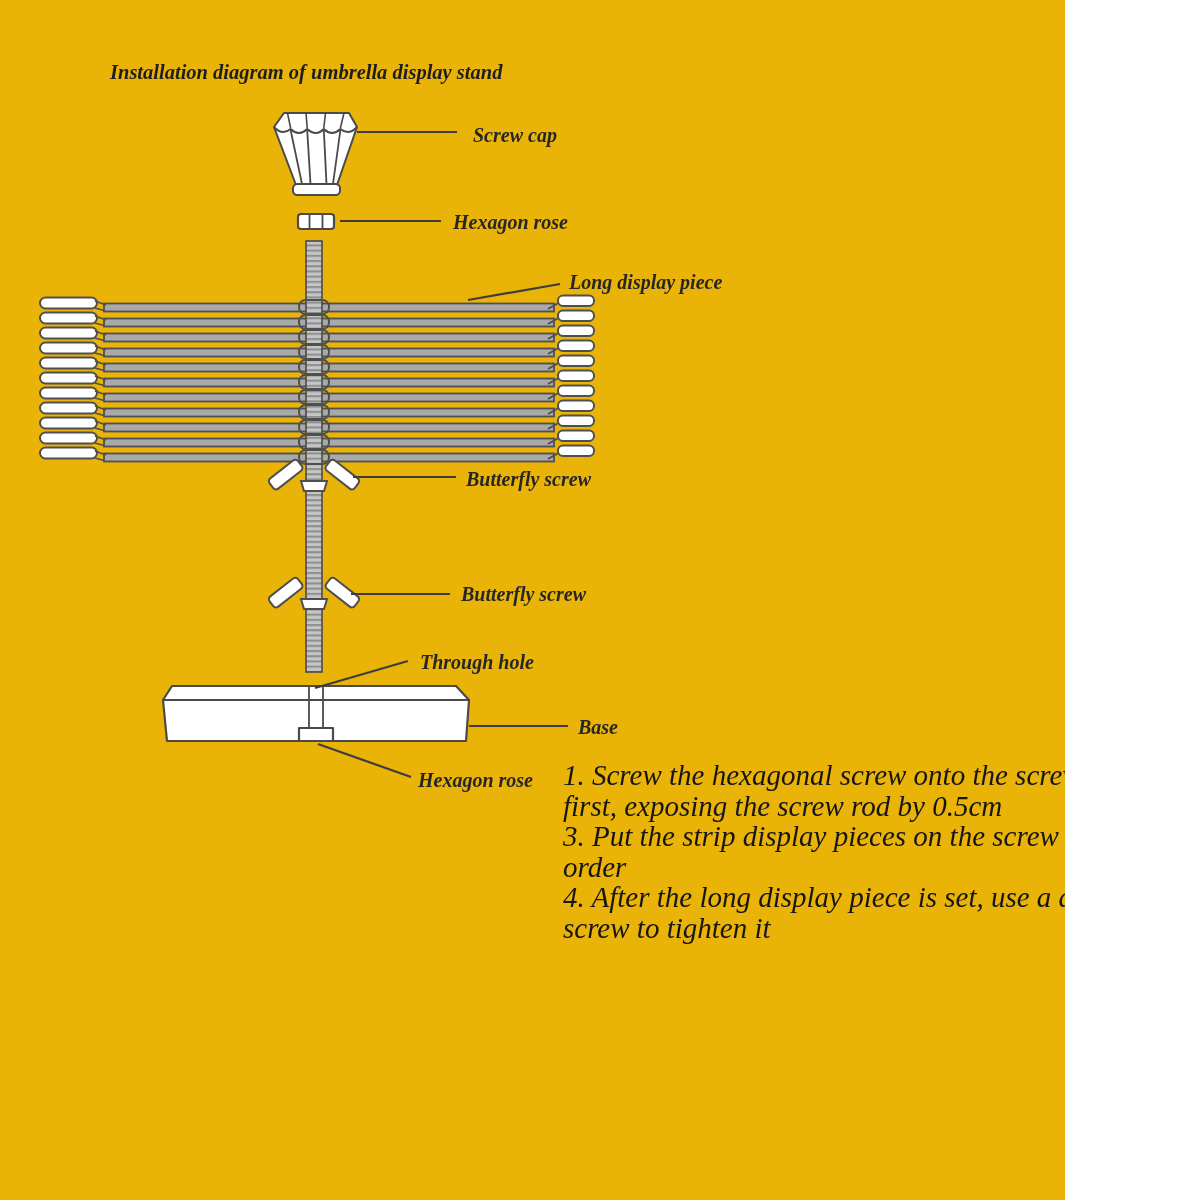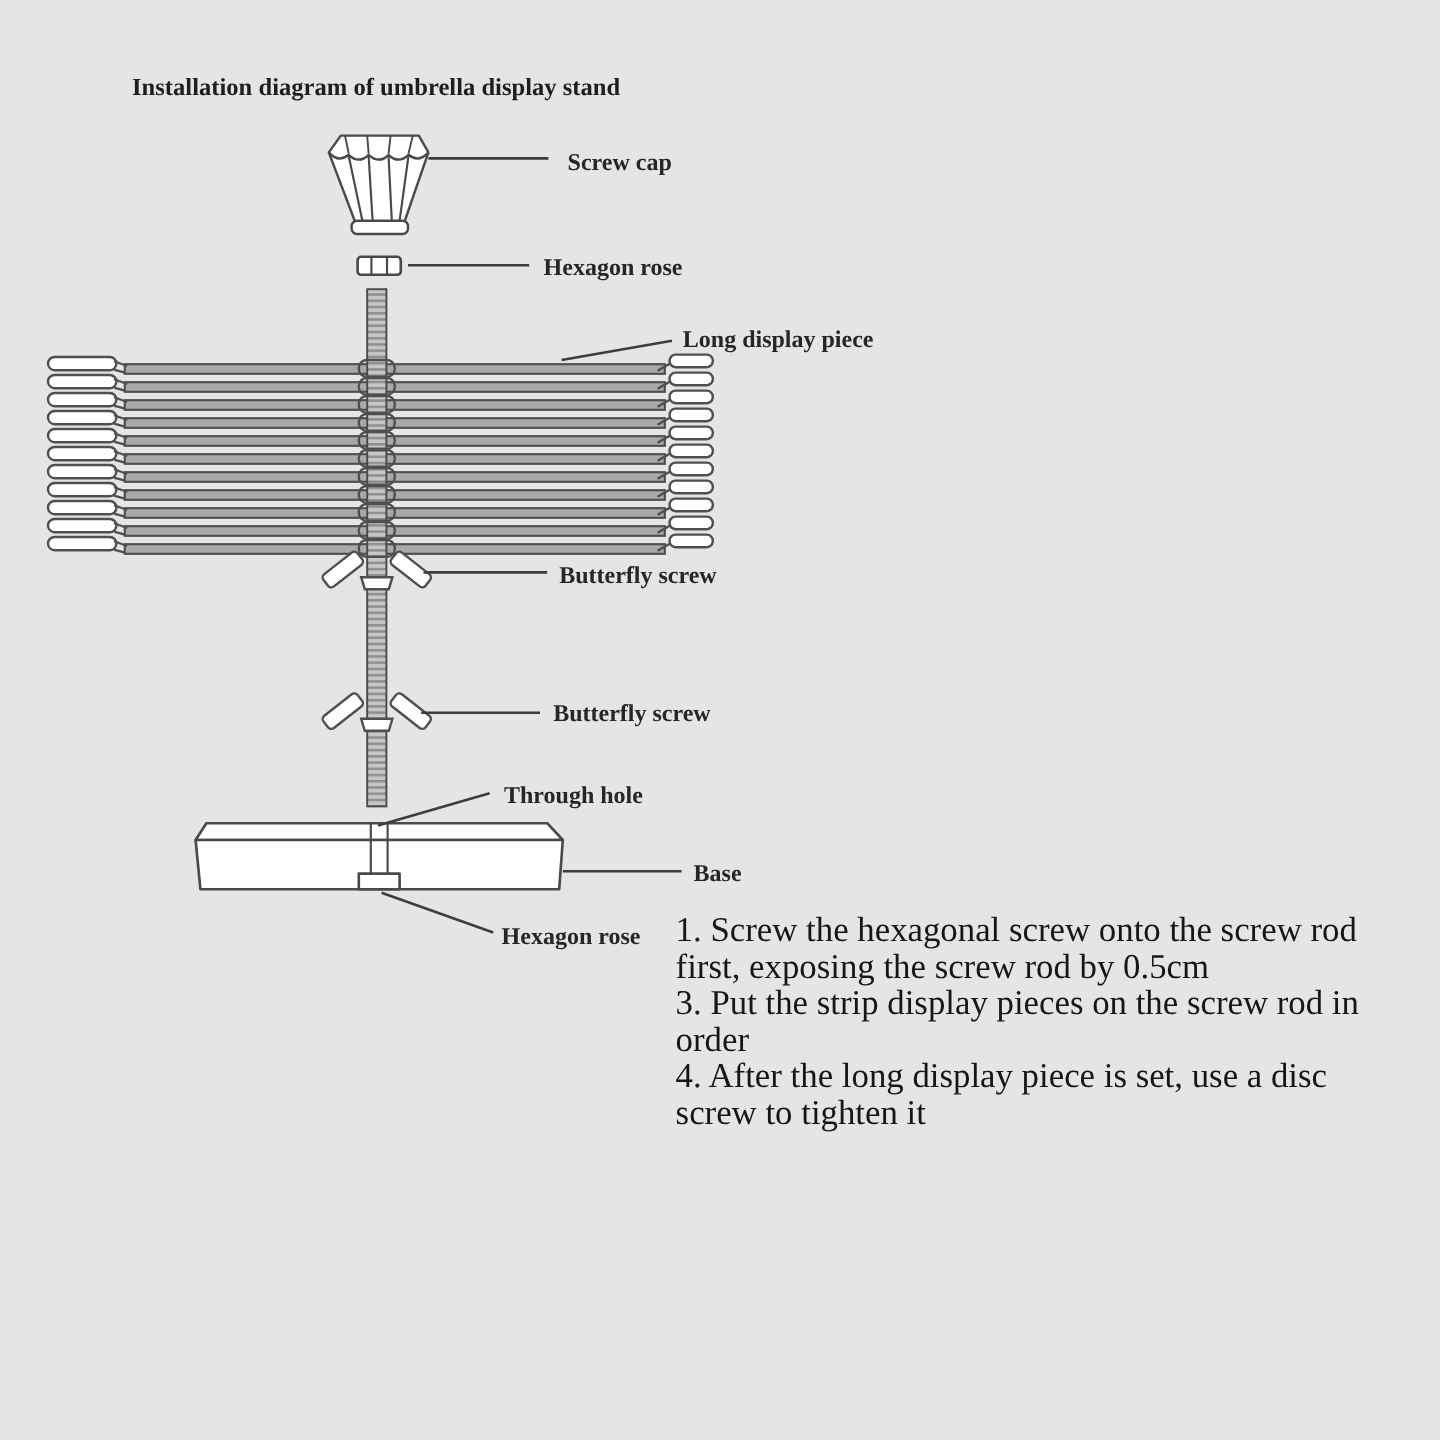--- a/index.html
+++ b/index.html
@@ -1,21 +1,22 @@
 <!DOCTYPE html>
 <html><head>
 <meta charset="utf-8">
 <style>
   html,body{margin:0;padding:0;background:#ffffff;}
   .page{
     position:relative;
-    width:1200px;height:1200px;
-    background:#e5e5e5;
+    width:1065px;height:1200px;
+    background:#eab308;
     font-family:"Liberation Serif", serif;
     overflow:hidden;
+    font-style:italic;
   }
   svg.diagram{position:absolute;left:0;top:0;}
   .svg-label{
     font-family:"Liberation Serif", serif;
     font-weight:bold;
     font-size:20px;
     fill:#262626;
   }
   .svg-title{
     font-family:"Liberation Serif", serif;

